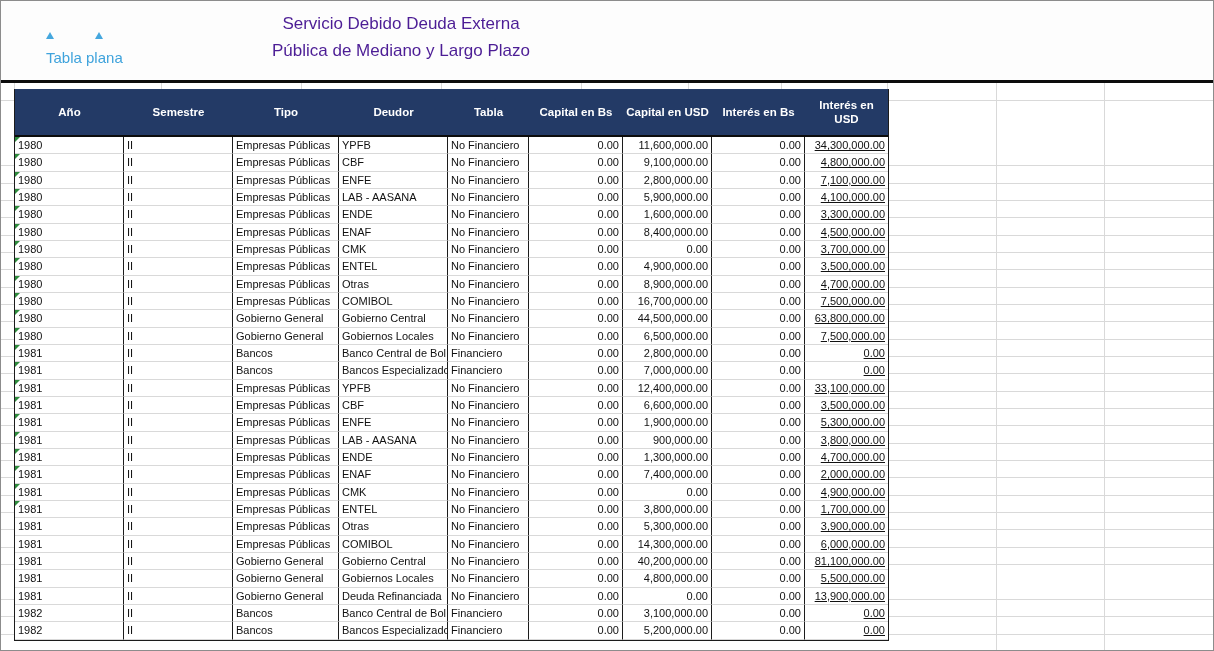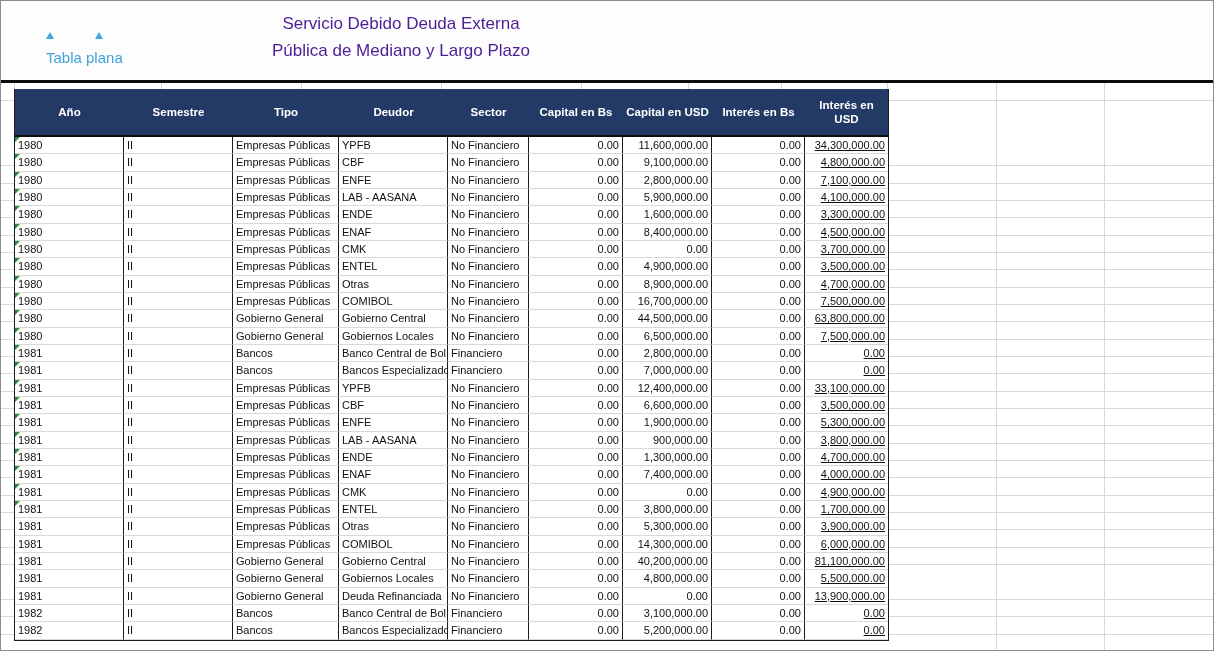--- a/index.html
+++ b/index.html
@@ -106,21 +106,21 @@
     <col style="width:89px">
       <col style="width:93px">
       <col style="width:83px">
   </colgroup>
   <thead>
       <tr>
         <th>Año</th>
         <th>Semestre</th>
         <th>Tipo</th>
         <th>Deudor</th>
-        <th>Sector</th>
+        <th>Tabla</th>
         <th>Capital en Bs</th>
         <th>Capital en USD</th>
         <th>Interés en Bs</th>
         <th>Interés en USD</th>
       </tr>
     </thead>
   <tbody>
       <tr>
         <td class="ano flag">1980</td>
         <td>II</td>
@@ -332,21 +332,21 @@
       </tr>
       <tr>
         <td class="ano flag">1981</td>
         <td>II</td>
         <td>Empresas Públicas</td>
         <td>ENAF</td>
         <td>No Financiero</td>
         <td class="num">0.00</td>
         <td class="num">7,400,000.00</td>
         <td class="num">0.00</td>
-        <td class="num">4,000,000.00</td>
+        <td class="num">2,000,000.00</td>
       </tr>
       <tr>
         <td class="ano flag">1981</td>
         <td>II</td>
         <td>Empresas Públicas</td>
         <td>CMK</td>
         <td>No Financiero</td>
         <td class="num">0.00</td>
         <td class="num">0.00</td>
         <td class="num">0.00</td>

